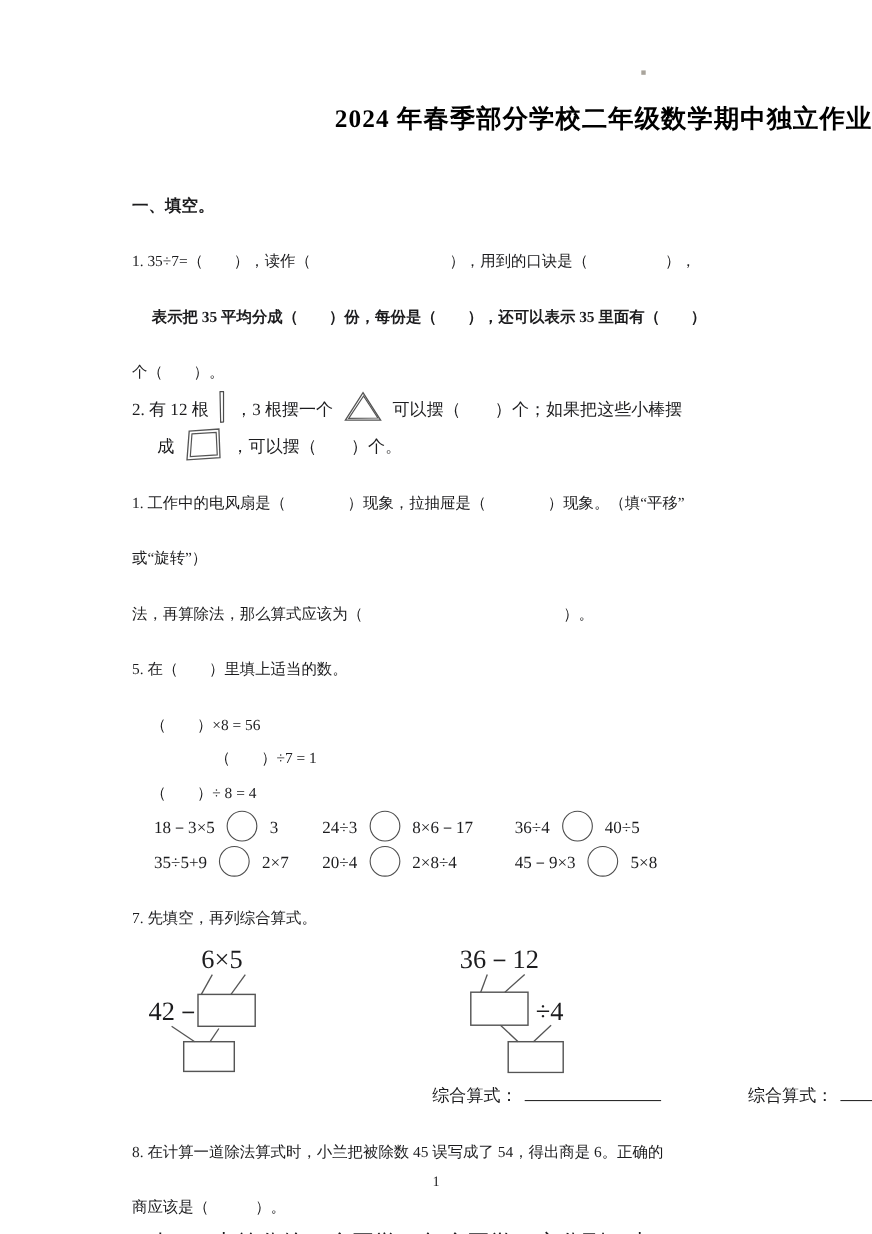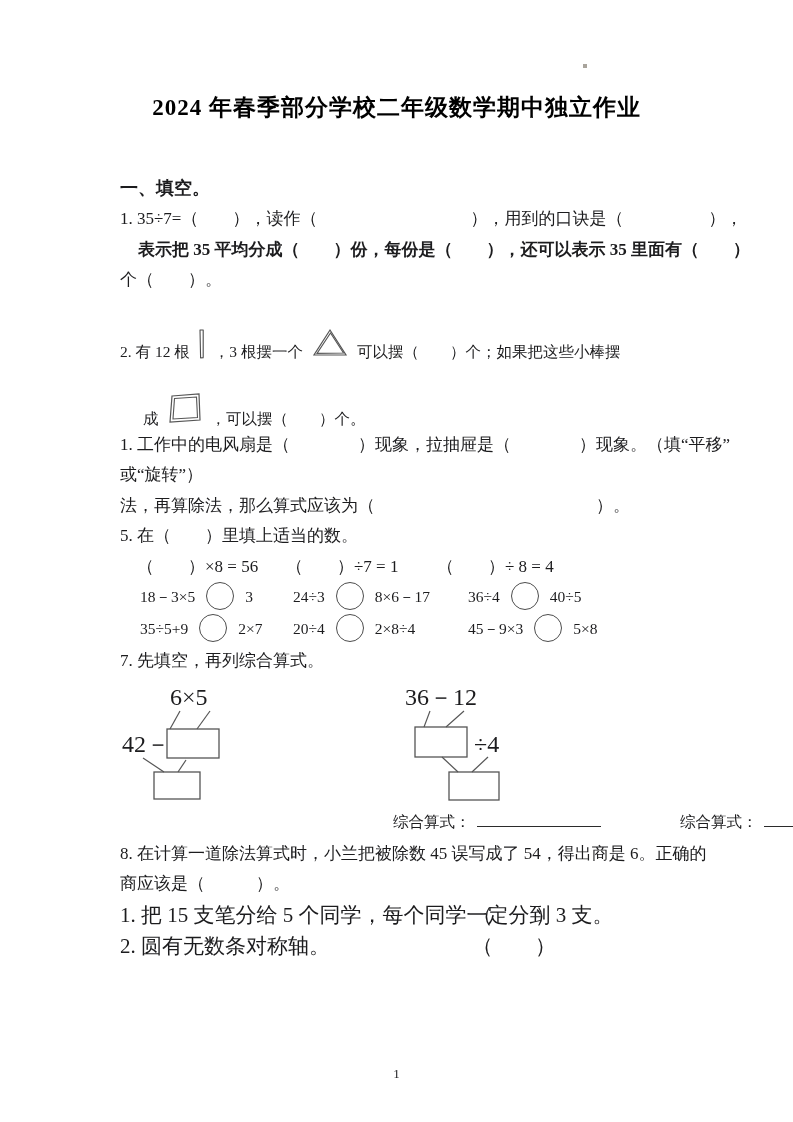--- a/index.html
+++ b/index.html
@@ -2,43 +2,43 @@
 <html><head>
 <meta charset="utf-8">
 <style>
   html,body{margin:0;padding:0;background:#fff;}
   .page{
     position:relative;width:793px;height:1122px;background:#ffffff;
     font-family:"Liberation Serif","DejaVu Serif",serif;color:#1c1c1e;
     overflow:hidden;
   }
   .doc-title{
-    position:absolute;top:92px;left:0;width:100%;text-align:center;
+    position:absolute;top:92px;left:0;width:100%;text-align:right;
     font-size:23px;font-weight:700;letter-spacing:1px;color:#000;
   }
   .speck{position:absolute;left:583px;top:64px;width:4px;height:4px;background:#a9a49c;}
   .content{position:absolute;left:120px;top:172px;width:560px;}
-  .line{font-size:17px;line-height:30.5px;white-space:nowrap;}
-  .sec-head{font-weight:700;font-size:18px;line-height:32px;white-space:nowrap;}
+  .line{font-size:14px;line-height:30.5px;white-space:nowrap;margin-top:20px;}
+  .sec-head{font-weight:700;font-size:15px;line-height:32px;white-space:nowrap;}
   .indent1{padding-left:18px;font-weight:bold;}
   .indent2{padding-left:23px;}
-  .iconline{display:flex;align-items:flex-end;height:34px;font-size:15.5px;white-space:nowrap;margin-top:33px;}
+  .iconline{display:flex;align-items:center;height:34px;font-size:15.5px;white-space:nowrap;}
   .iconline svg{margin:0 7px;flex:0 0 auto;}
-  .cols5{display:flex;padding-left:17px;}
+  .cols5{display:flex;padding-left:17px;flex-direction:column;}
   .cols5 .c1{width:149px;}
-  .cols5 .c2{width:151px;}
+  .cols5 .c2{width:151px;text-align:right;}
   .cols6{display:flex;padding-left:20px;height:32px;}
   .cols6 .c1{width:153px;}
   .cols6 .c2{width:175px;}
   .cmp{white-space:nowrap;font-size:15.5px;}
   .cmp-circle{
     display:inline-block;width:26px;height:26px;border:1px solid #4d4d4d;
     border-radius:50%;vertical-align:-8px;margin:0 11px;
   }
-  .diagrams{display:flex;margin-left:2px;margin-top:2px;}
+  .diagrams{display:flex;margin-left:15px;margin-top:2px;}
   .diagrams svg{display:block;}
   .diag-gap{width:50px;}
   .expr-row{position:relative;height:32px;margin-top:6px;text-align:right;}
   .expr-group{position:absolute;top:0;font-size:15.5px;line-height:30px;white-space:nowrap;}
   .expr-group.right{left:273px;}
   .expr-line{
     display:inline-block;width:124px;height:14px;border-bottom:1.5px solid #2b2b2b;
     margin-left:6px;
   }
   .judge-line{position:relative;font-size:21px;line-height:31px;white-space:nowrap;}

